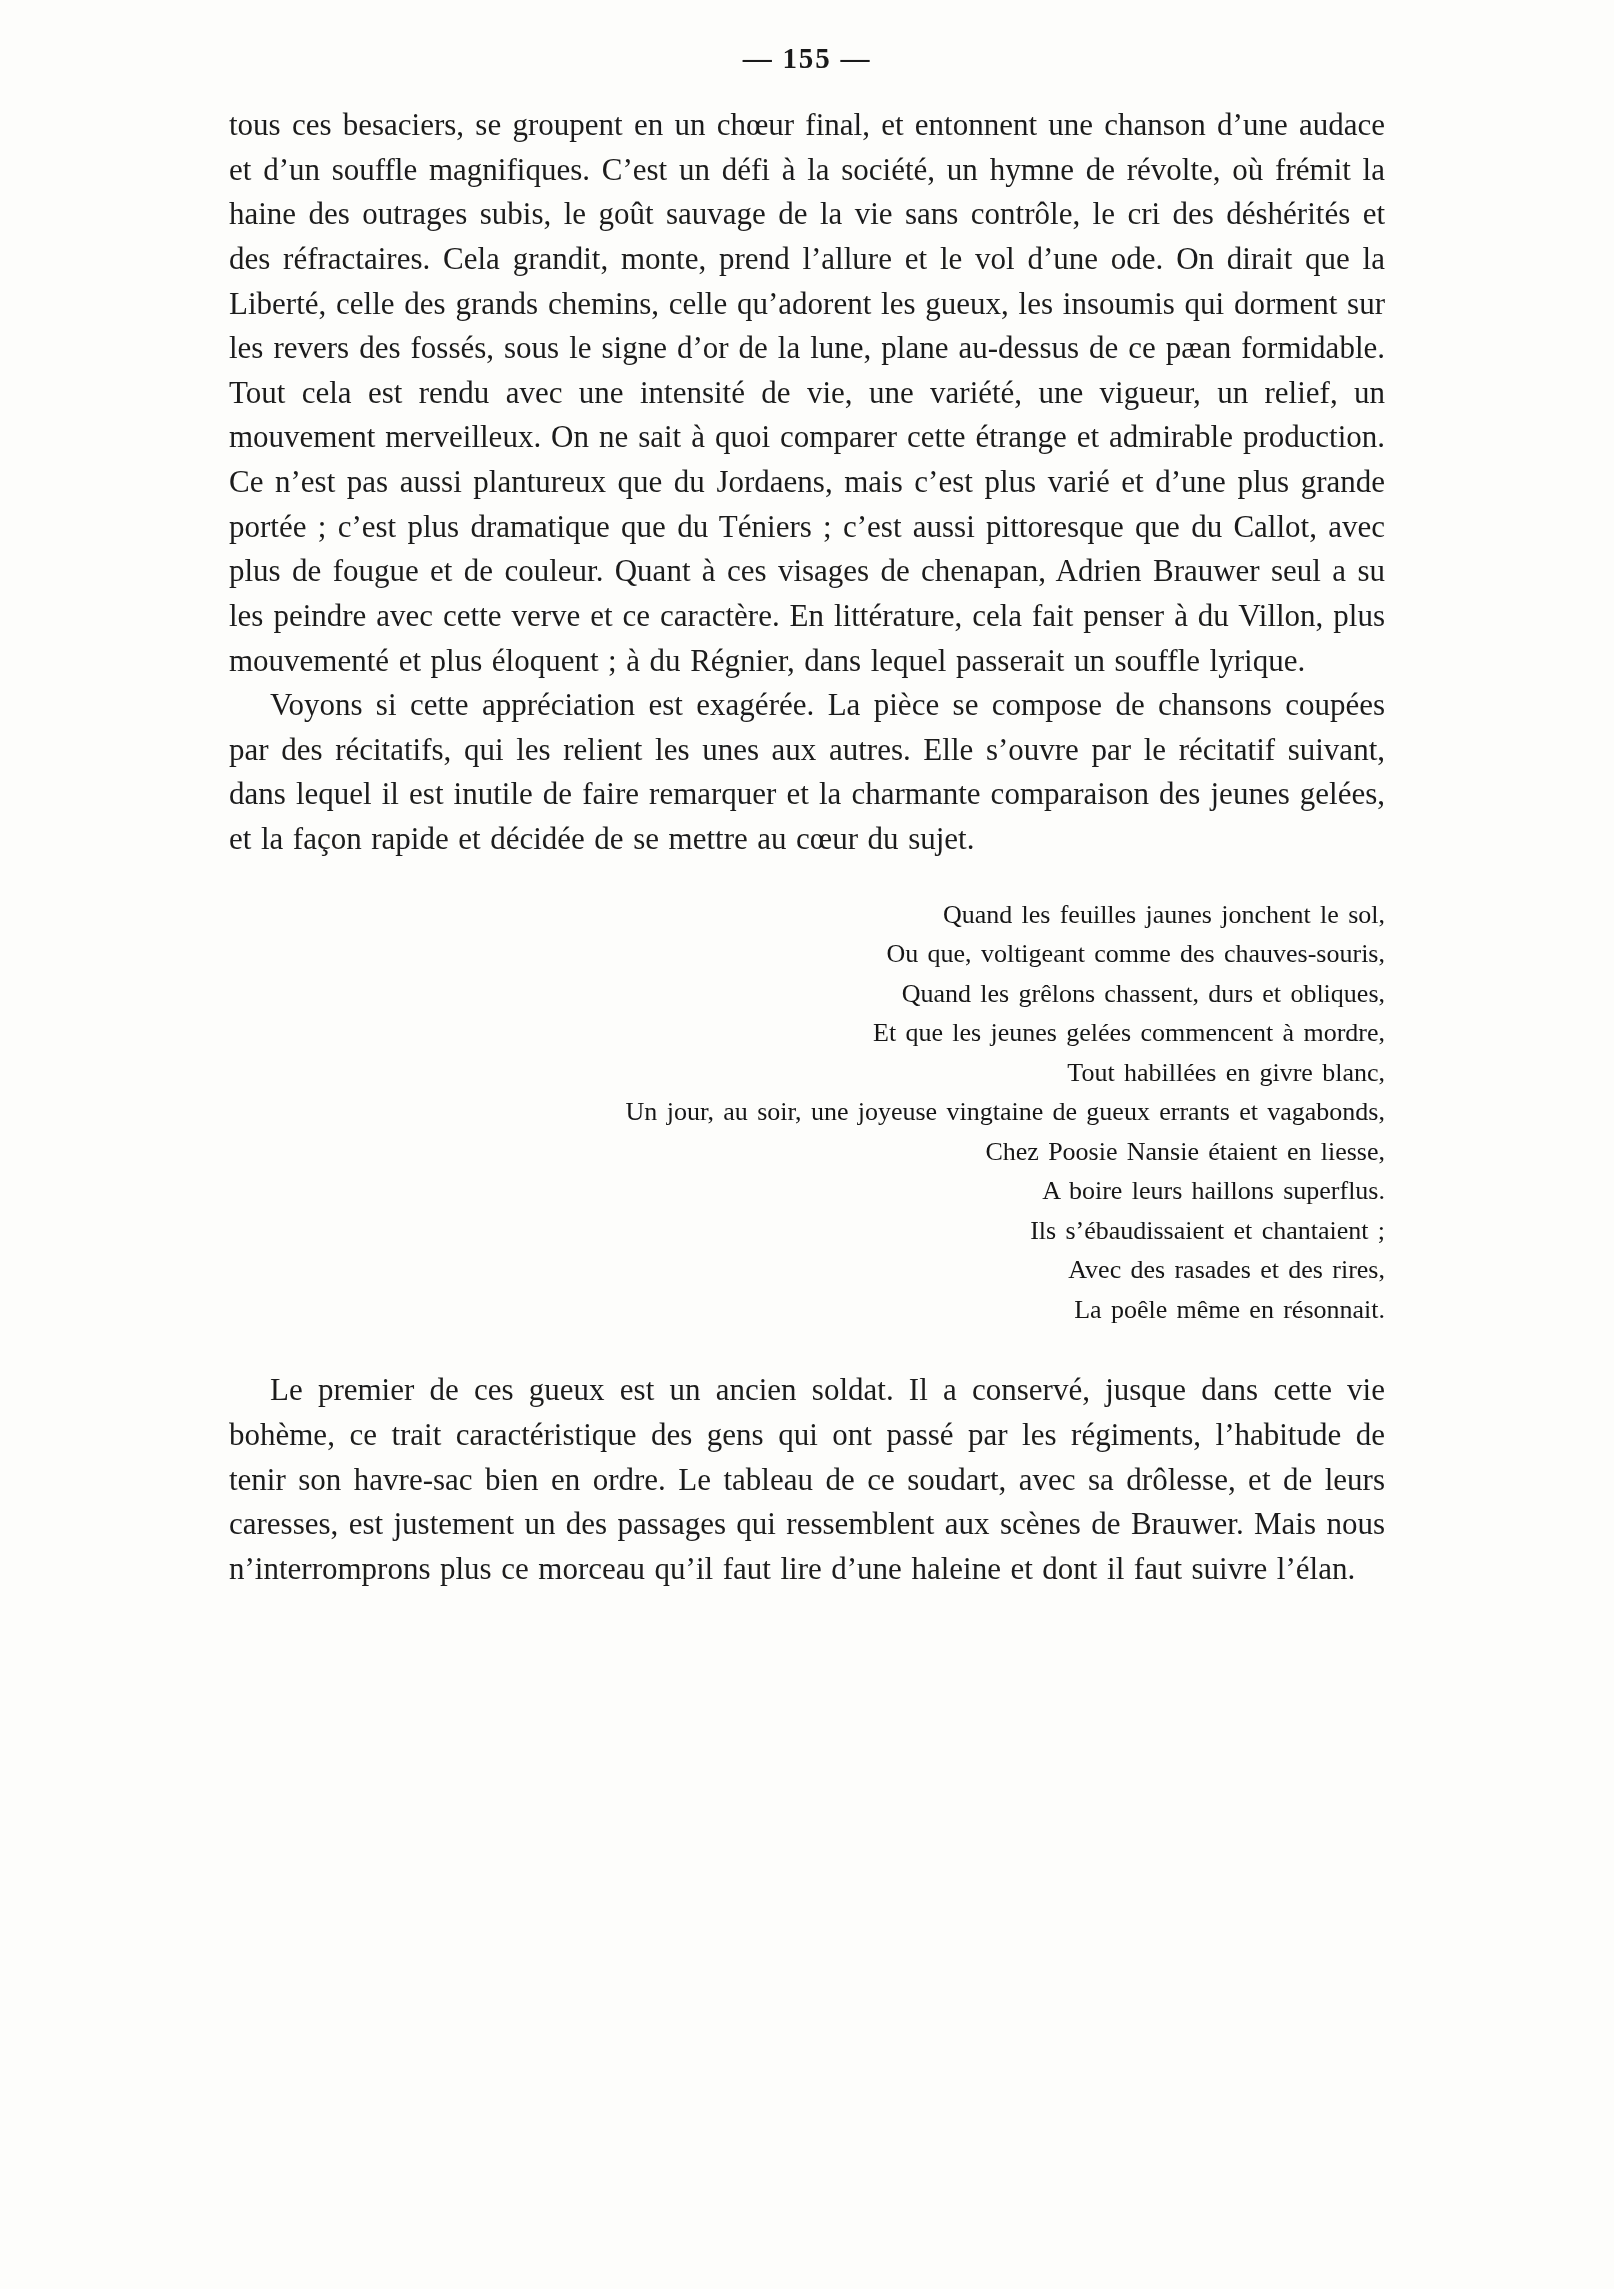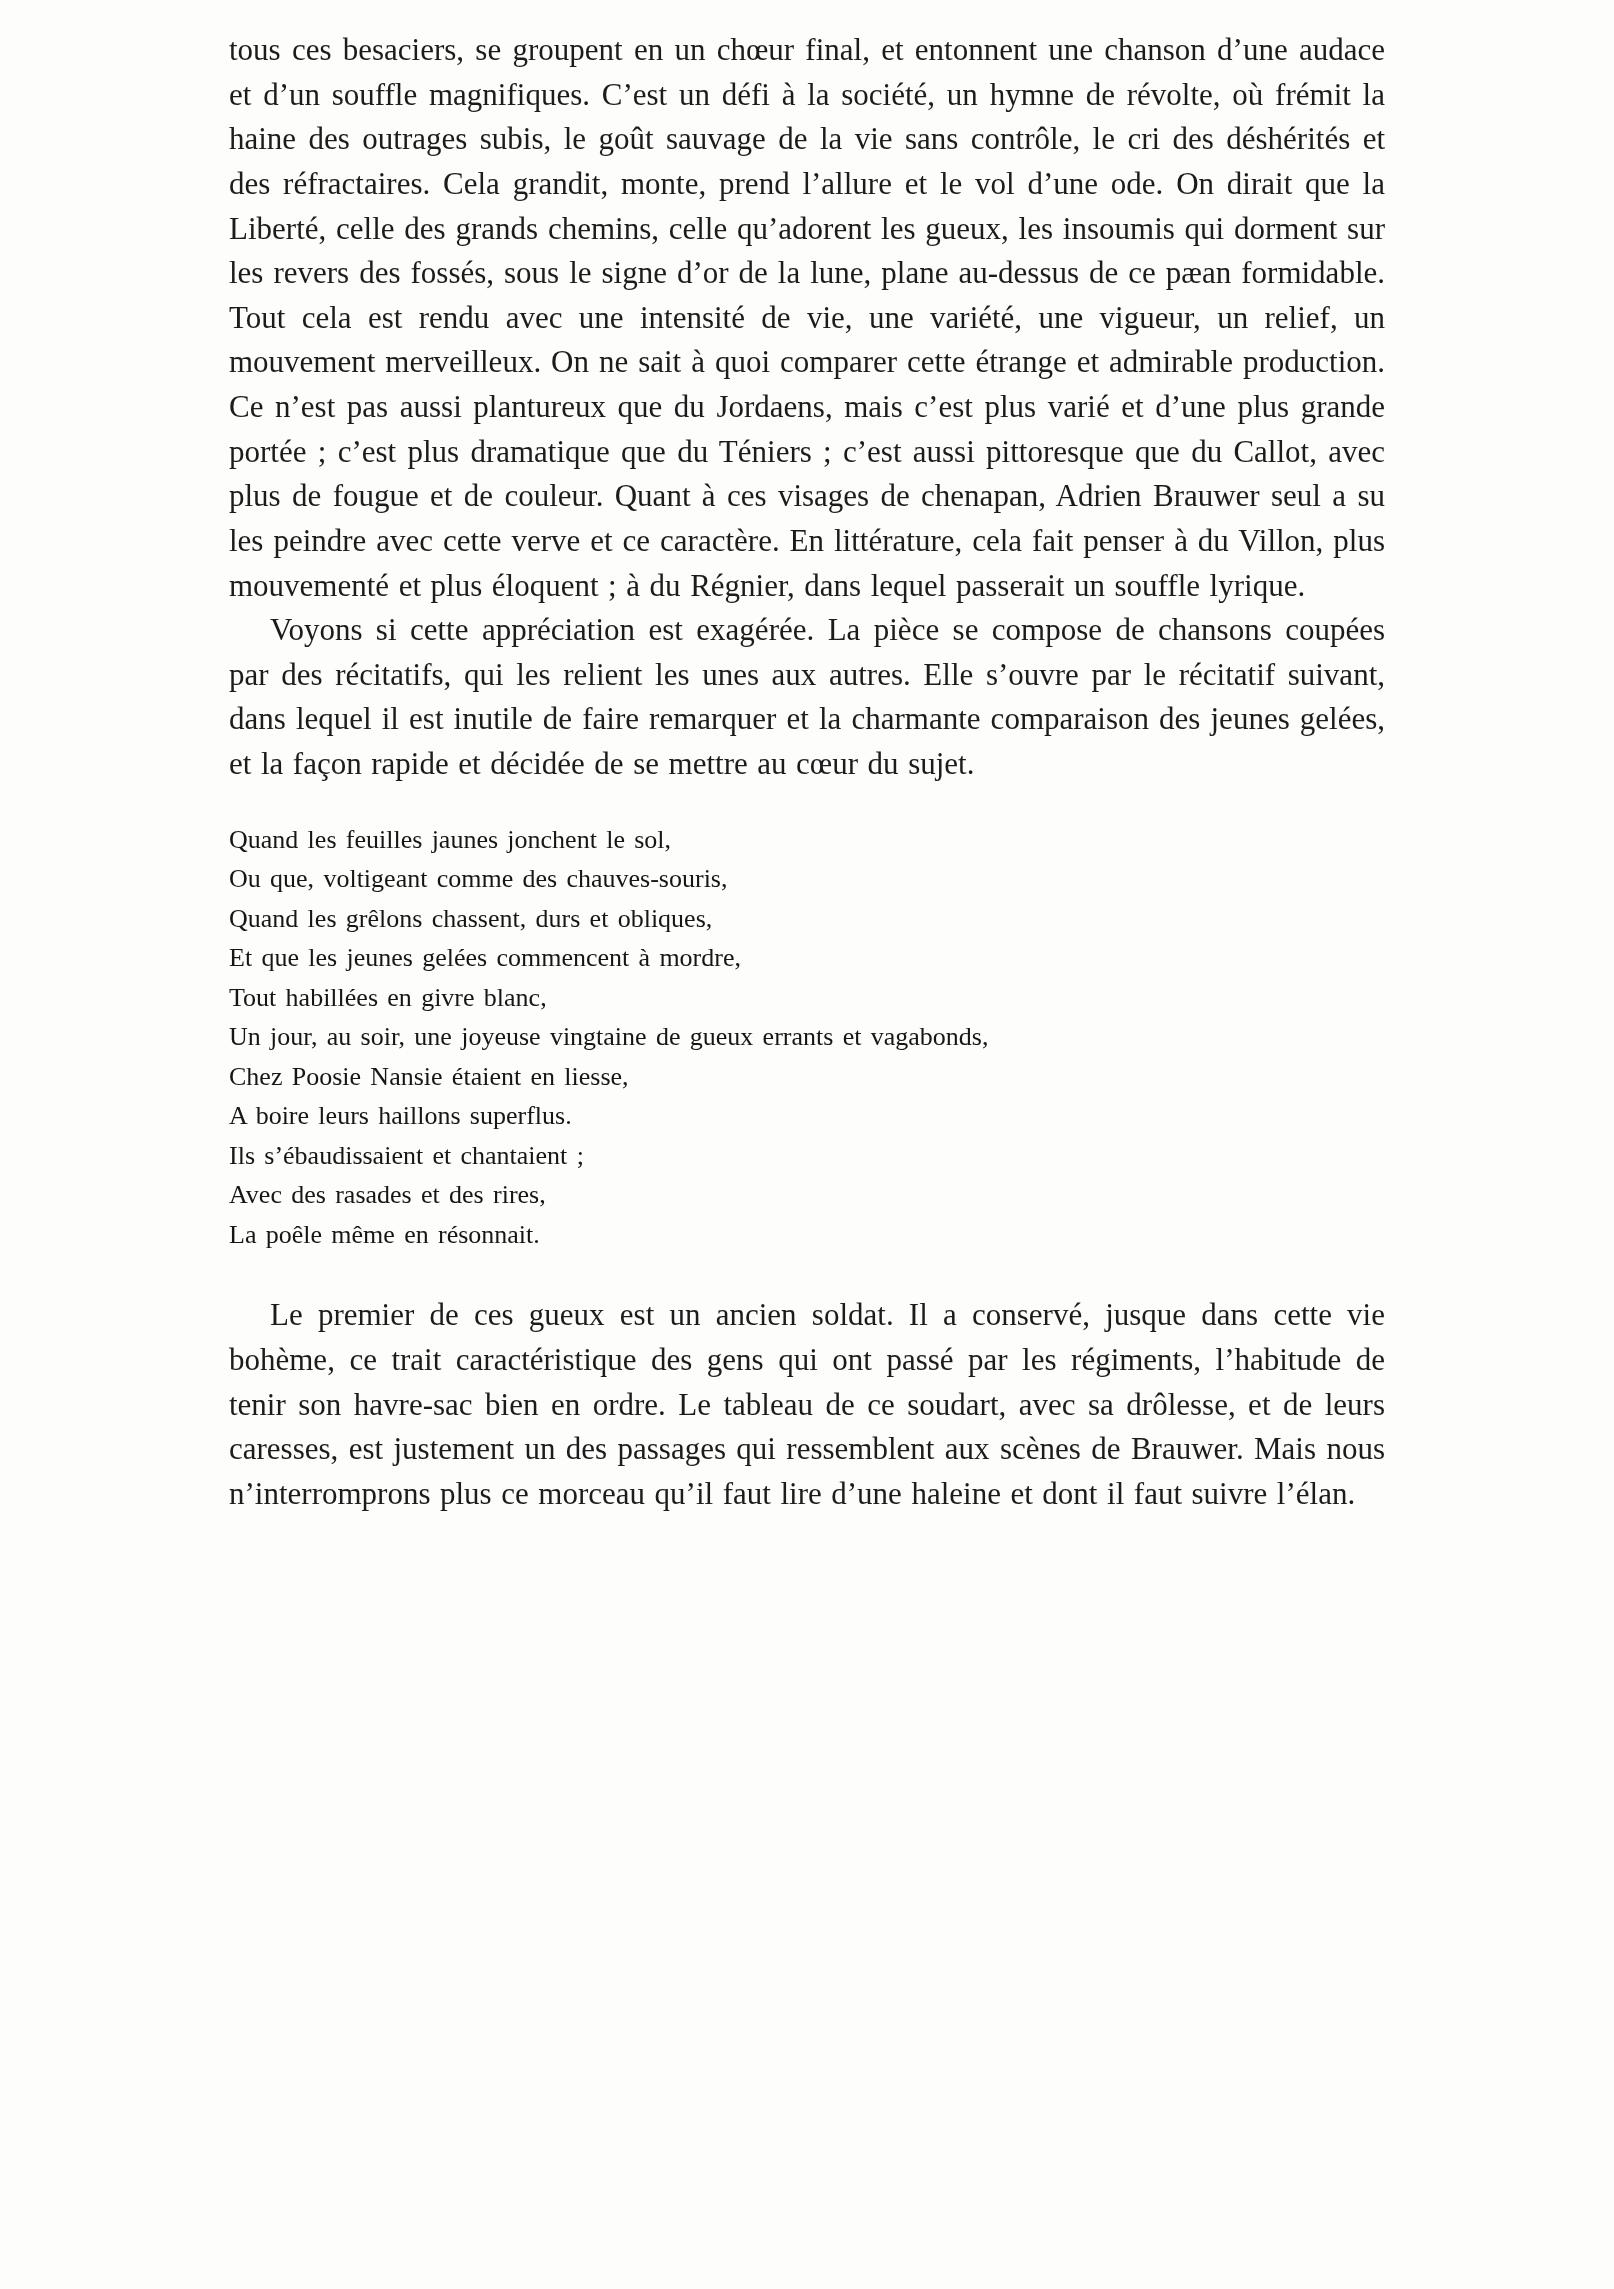--- a/index.html
+++ b/index.html
@@ -36,35 +36,36 @@
   }
   .para {
     margin: 0;
     hyphens: auto;
   }
   .para.indent {
     text-indent: 41px;
   }
   .poem {
     margin: 33px 0 39px 0;
-    text-align: left;
+    text-align: right;
     font-size: 26px;
     line-height: 1.52;
     word-spacing: 2.8px;
     color: #161616;
   }
   .poem-line {
     white-space: nowrap;
   }
 </style>
 </head>
 <body>
 
 <div class="page">
 
+  <div class="page-number">— 155 —</div>
 
   <div class="text-block">
 
     <p class="para">tous ces besaciers, se groupent en un chœur final, et entonnent une chanson d’une audace et d’un souffle magnifiques. C’est un défi à la société, un hymne de révolte, où frémit la haine des outrages subis, le goût sauvage de la vie sans contrôle, le cri des déshérités et des réfractaires. Cela grandit, monte, prend l’allure et le vol d’une ode. On dirait que la Liberté, celle des grands chemins, celle qu’adorent les gueux, les insoumis qui dorment sur les revers des fossés, sous le signe d’or de la lune, plane au-dessus de ce pæan formidable. Tout cela est rendu avec une intensité de vie, une variété, une vigueur, un relief, un mouvement merveilleux. On ne sait à quoi comparer cette étrange et admirable production. Ce n’est pas aussi plantureux que du Jordaens, mais c’est plus varié et d’une plus grande portée ; c’est plus dramatique que du Téniers ; c’est aussi pittoresque que du Callot, avec plus de fougue et de couleur. Quant à ces visages de chenapan, Adrien Brauwer seul a su les peindre avec cette verve et ce caractère. En littérature, cela fait penser à du Villon, plus mouvementé et plus éloquent ; à du Régnier, dans lequel passerait un souffle lyrique.</p>
 
     <p class="para indent">Voyons si cette appréciation est exagérée. La pièce se compose de chansons coupées par des récitatifs, qui les relient les unes aux autres. Elle s’ouvre par le récitatif suivant, dans lequel il est inutile de faire remarquer et la charmante comparaison des jeunes gelées, et la façon rapide et décidée de se mettre au cœur du sujet.</p>
 
     <div class="poem">
       <div class="poem-line">Quand les feuilles jaunes jonchent le sol,</div>
       <div class="poem-line">Ou que, voltigeant comme des chauves-souris,</div>

